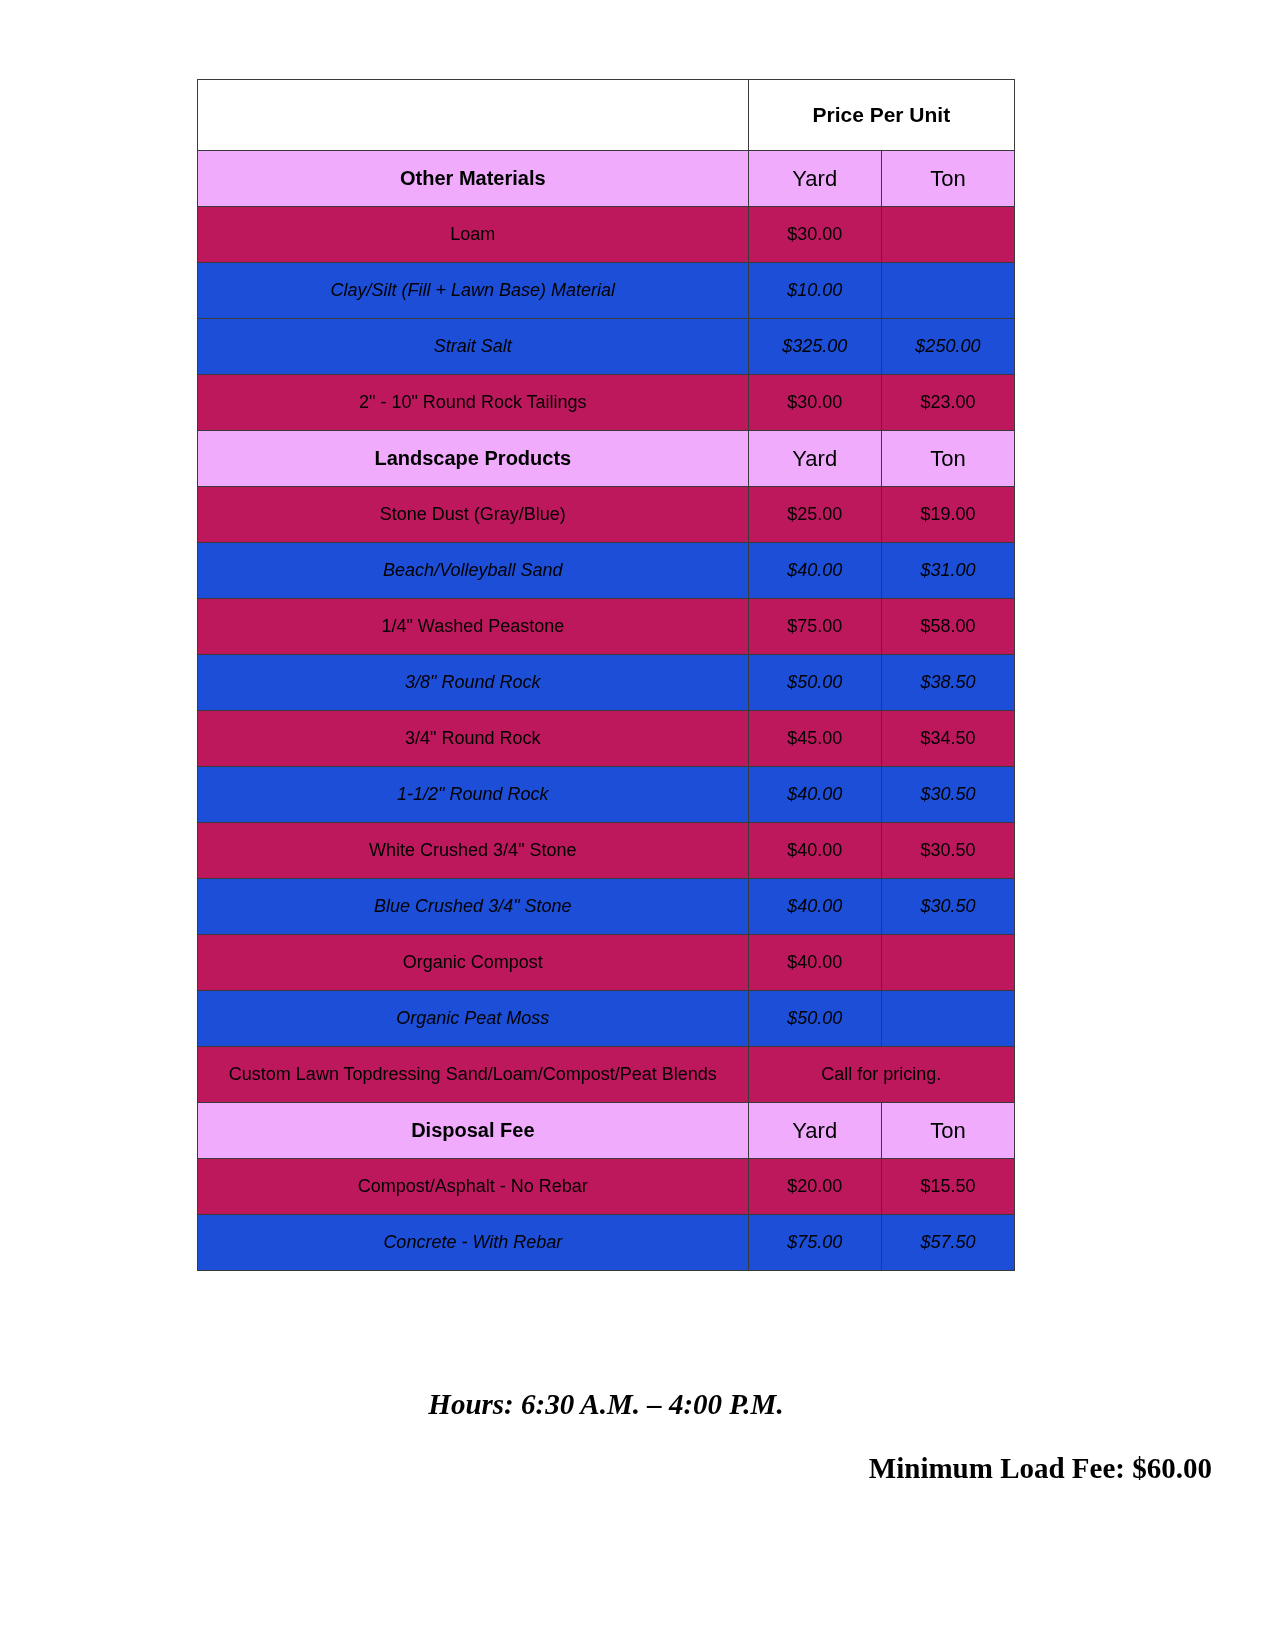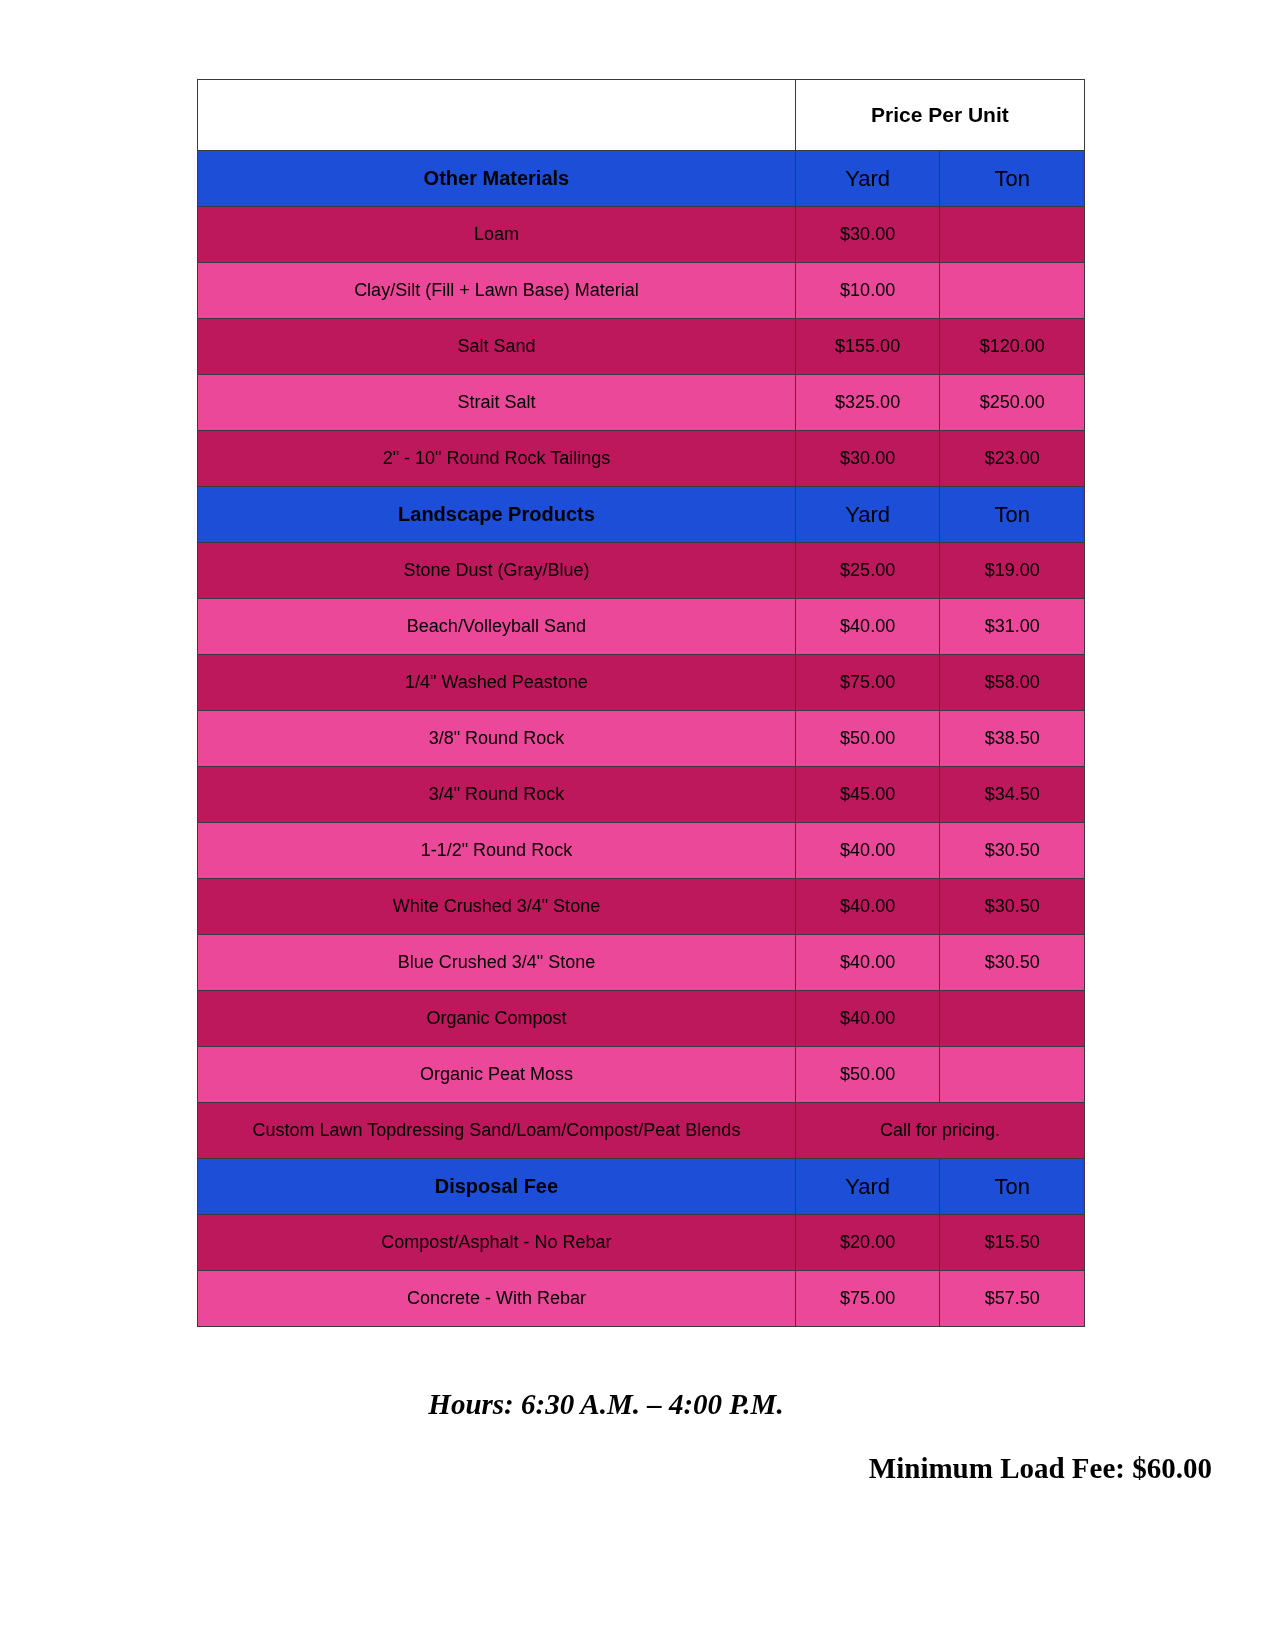--- a/index.html
+++ b/index.html
@@ -1,28 +1,28 @@
 <!DOCTYPE html>
 <html><head>
 <meta charset="utf-8">
 <style>
   html, body { margin: 0; padding: 0; background: #ffffff; }
   body { width: 1275px; height: 1650px; position: relative; font-family: "Liberation Sans", "DejaVu Sans", sans-serif; color: #000; }
-  .price-table { position: absolute; left: 197px; top: 79px; width: 888px; border-collapse: collapse; table-layout: fixed; }
+  .price-table { position: absolute; left: 197px; top: 79px; width: 818px; border-collapse: collapse; table-layout: fixed; }
   .price-table td { border: 1px solid #3a3a3a; text-align: center; vertical-align: middle; padding: 0; font-size: 18px; }
   .col-name { width: 550px; }
   .col-yard { width: 133px; }
   .col-ton { width: 133px; }
   .row-top td { height: 70px; }
   .row-top .title { font-weight: bold; font-size: 21px; }
-  .row-section td { height: 55px; background: #1d4ed8; font-size: 22px; }
+  .row-section td { height: 55px; background: #f0abfc; font-size: 22px; }
   .row-section .sec-name { font-weight: bold; font-size: 20px; }
   .row-item td { height: 55px; }
   .row-item.blue td { background: #be185d; }
-  .row-item.white td { background: #ec4899; }
+  .row-item.white td { background: #1d4ed8; font-style: italic; }
   .footer { position: absolute; left: 0; width: 1212px; text-align: center; font-family: "Liberation Serif", "DejaVu Serif", serif; font-weight: bold; font-size: 29px; }
   .hours { top: 1388px; font-style: italic; }
   .minfee { top: 1452px; text-align: right; }
 </style>
 </head>
 <body>
 
 <table class="price-table">
   <colgroup>
       <col class="col-name">
@@ -42,25 +42,20 @@
     </tr>
     <tr class="row-item blue">
       <td>Loam</td>
       <td>$30.00</td>
       <td></td>
     </tr>
     <tr class="row-item white">
       <td>Clay/Silt (Fill + Lawn Base) Material</td>
       <td>$10.00</td>
       <td></td>
-    </tr>
-    <tr class="row-item blue">
-      <td>Salt Sand</td>
-      <td>$155.00</td>
-      <td>$120.00</td>
     </tr>
     <tr class="row-item white">
       <td>Strait Salt</td>
       <td>$325.00</td>
       <td>$250.00</td>
     </tr>
     <tr class="row-item blue">
       <td>2" - 10" Round Rock Tailings</td>
       <td>$30.00</td>
       <td>$23.00</td>

